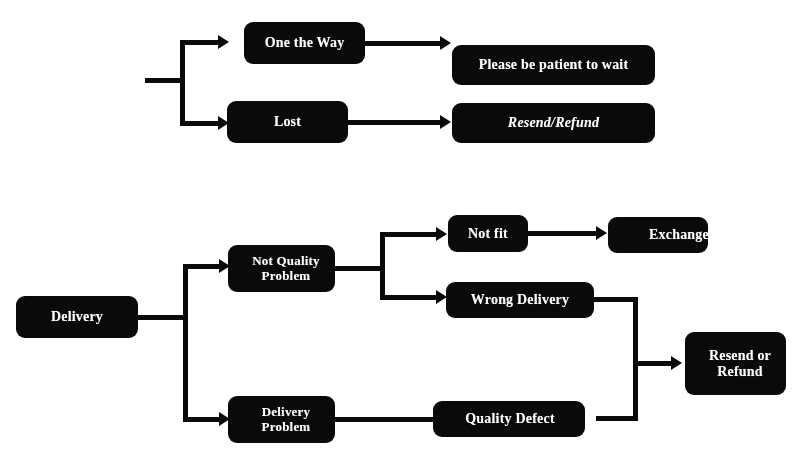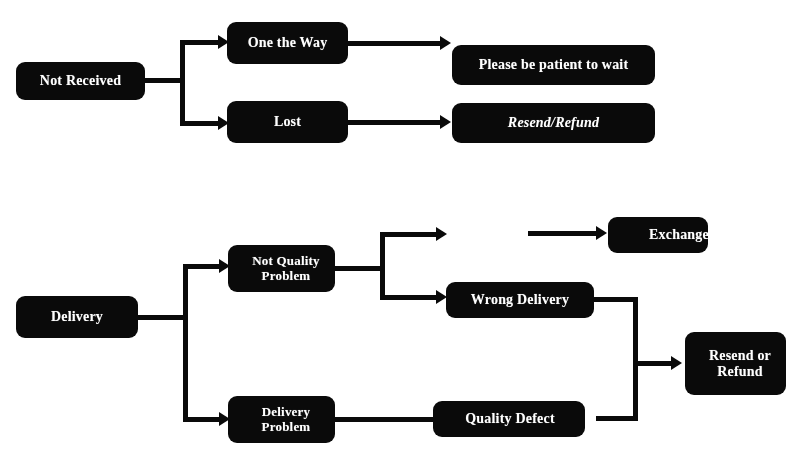--- a/index.html
+++ b/index.html
@@ -45,33 +45,32 @@
     border-bottom: 7px solid transparent;
     border-left: 11px solid #0a0a0a;
   }
   .label-2line { white-space: pre-line; padding-left: 15px; }
 </style>
 </head>
 <body>
 
 <div id="canvas">
 
-  <div class="node" style="left:16px; top:62px; width:129px; height:38px; font-size:14px;">Not Received</div>
 
   <div class="edge h" style="left:145px; top:78px; width:40px;"></div>
 
   <div class="edge v" style="left:180px; top:42px; height:84px;"></div>
 
   <div class="edge h" style="left:180px; top:40px; width:42px;"></div>
   <div class="arrow" style="left:218px; top:35px;"></div>
 
   <div class="edge h" style="left:180px; top:121px; width:42px;"></div>
   <div class="arrow" style="left:218px; top:116px;"></div>
 
-  <div class="node" style="left:227px; top:22px; width:121px; height:42px; font-size:14px;">One the Way</div>
+  <div class="node" style="left:244px; top:22px; width:121px; height:42px; font-size:14px;">One the Way</div>
 
   <div class="edge h" style="left:348px; top:41px; width:94px;"></div>
   <div class="arrow" style="left:440px; top:36px;"></div>
 
   <div class="node" style="left:452px; top:25px; width:203px; height:40px; font-size:14px;margin-top:20px;">Please be patient to wait</div>
 
   <div class="node" style="left:227px; top:101px; width:121px; height:42px; font-size:14px;">Lost</div>
 
   <div class="edge h" style="left:348px; top:120px; width:94px;"></div>
   <div class="arrow" style="left:440px; top:115px;"></div>
@@ -96,20 +95,21 @@
   <div class="node label-2line" style="left:228px; top:396px; width:107px; height:47px; font-size:13px;">Delivery
 Problem</div>
 
   <div class="edge h" style="left:335px; top:266px; width:48px;"></div>
   <div class="edge v" style="left:380px; top:232px; height:68px;"></div>
   <div class="edge h" style="left:380px; top:232px; width:60px;"></div>
   <div class="arrow" style="left:436px; top:227px;"></div>
   <div class="edge h" style="left:380px; top:295px; width:60px;"></div>
   <div class="arrow" style="left:436px; top:290px;"></div>
 
+  <div class="node" style="left:448px; top:215px; width:80px; height:37px; font-size:14px;">Not fit</div>
 
   <div class="edge h" style="left:528px; top:231px; width:70px;"></div>
   <div class="arrow" style="left:596px; top:226px;"></div>
 
   <div class="node" style="left:608px; top:217px; width:100px; height:36px; font-size:14px;padding-left:48px;">Exchange</div>
 
   <div class="node" style="left:446px; top:282px; width:148px; height:36px; font-size:14px;">Wrong Delivery</div>
 
   <div class="edge h" style="left:335px; top:417px; width:103px;"></div>
   <div class="arrow" style="left:434px; top:412px;"></div>

